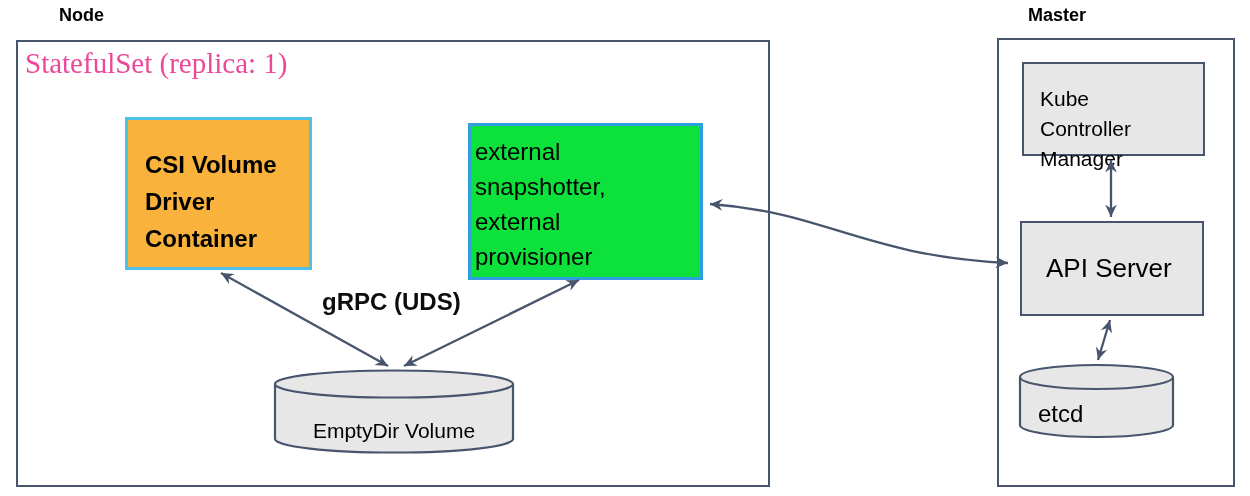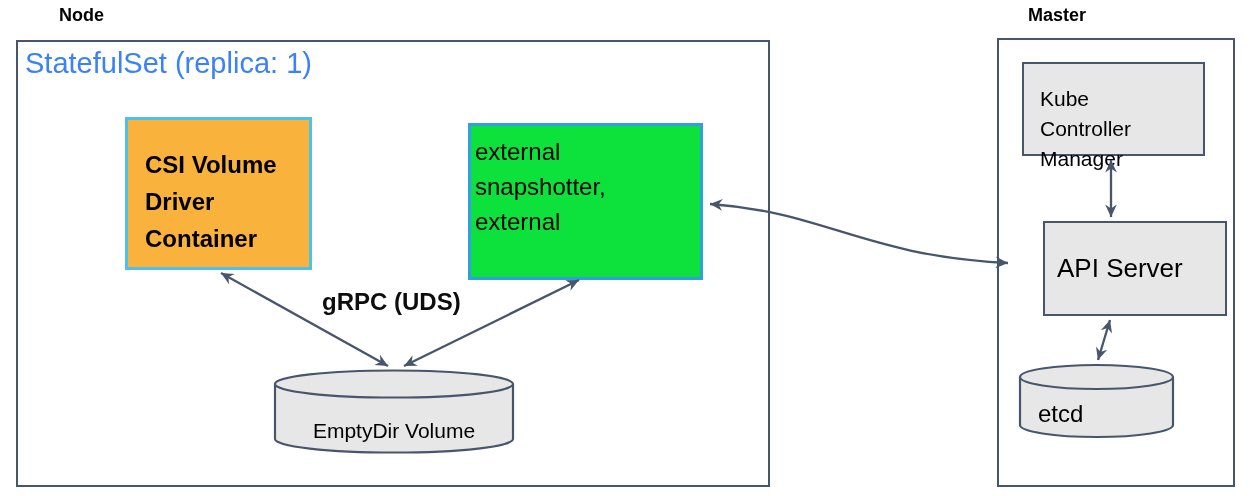--- a/index.html
+++ b/index.html
@@ -27,23 +27,24 @@
     font-weight: bold;
     color: #000;
     margin-left: 37px;
   }
   .outer-box {
     border: 2px solid var(--slate);
     background: transparent;
   }
   .title-large {
     font-size: 29px;
-    color: #3b82f6;
+    color: #ec4899;
     letter-spacing: 0px;
     white-space: nowrap;
+    font-family: Liberation Serif, serif;
   }
   .csi-box {
     background: var(--orange-fill);
     border: 3px solid var(--orange-border);
     padding: 26px 8px 8px 17px;
     font-size: 24px;
     font-weight: bold;
     line-height: 37px;
     color: #000;
   }
@@ -62,23 +63,22 @@
     color: #000;
   }
   .kcm-box {
     padding: 20px 6px 0 16px;
     font-size: 21px;
     line-height: 30px;
   }
   .api-box {
     display: flex;
     align-items: center;
-    padding-left: 12px;
+    padding-left: 24px;
     font-size: 26px;
-    margin-left: 23px;
   }
   .grpc-label {
     font-size: 24px;
     font-weight: bold;
     white-space: nowrap;
   }
   .cyl-label {
     font-size: 21px;
     color: #000;
     white-space: nowrap;
@@ -112,20 +112,21 @@
   <div class="abs csi-box" style="left:125px; top:117px; width:187px; height:153px;">
     <div>CSI Volume</div>
     <div>Driver</div>
     <div>Container</div>
   </div>
 
   <div class="abs sidecar-box" style="left:468px; top:123px; width:235px; height:157px;">
     <div>external</div>
     <div>snapshotter,</div>
     <div>external</div>
+    <div>provisioner</div>
   </div>
 
   <div class="abs grpc-label" style="left:322px; top:288px;">gRPC (UDS)</div>
 
   <svg class="abs cyl" style="left:273px; top:368px;" width="242" height="88" viewBox="0 0 242 88" aria-hidden="true">
     <path class="cyl-shape" d="M2,16 L2,71 A119,13.5 0 0 0 240,71 L240,16"></path>
     <ellipse class="cyl-shape" cx="121" cy="16" rx="119" ry="13.5"></ellipse>
   </svg>
   <div class="abs cyl-label" style="left:273px; top:419px; width:242px; text-align:center;">EmptyDir Volume</div>
 

